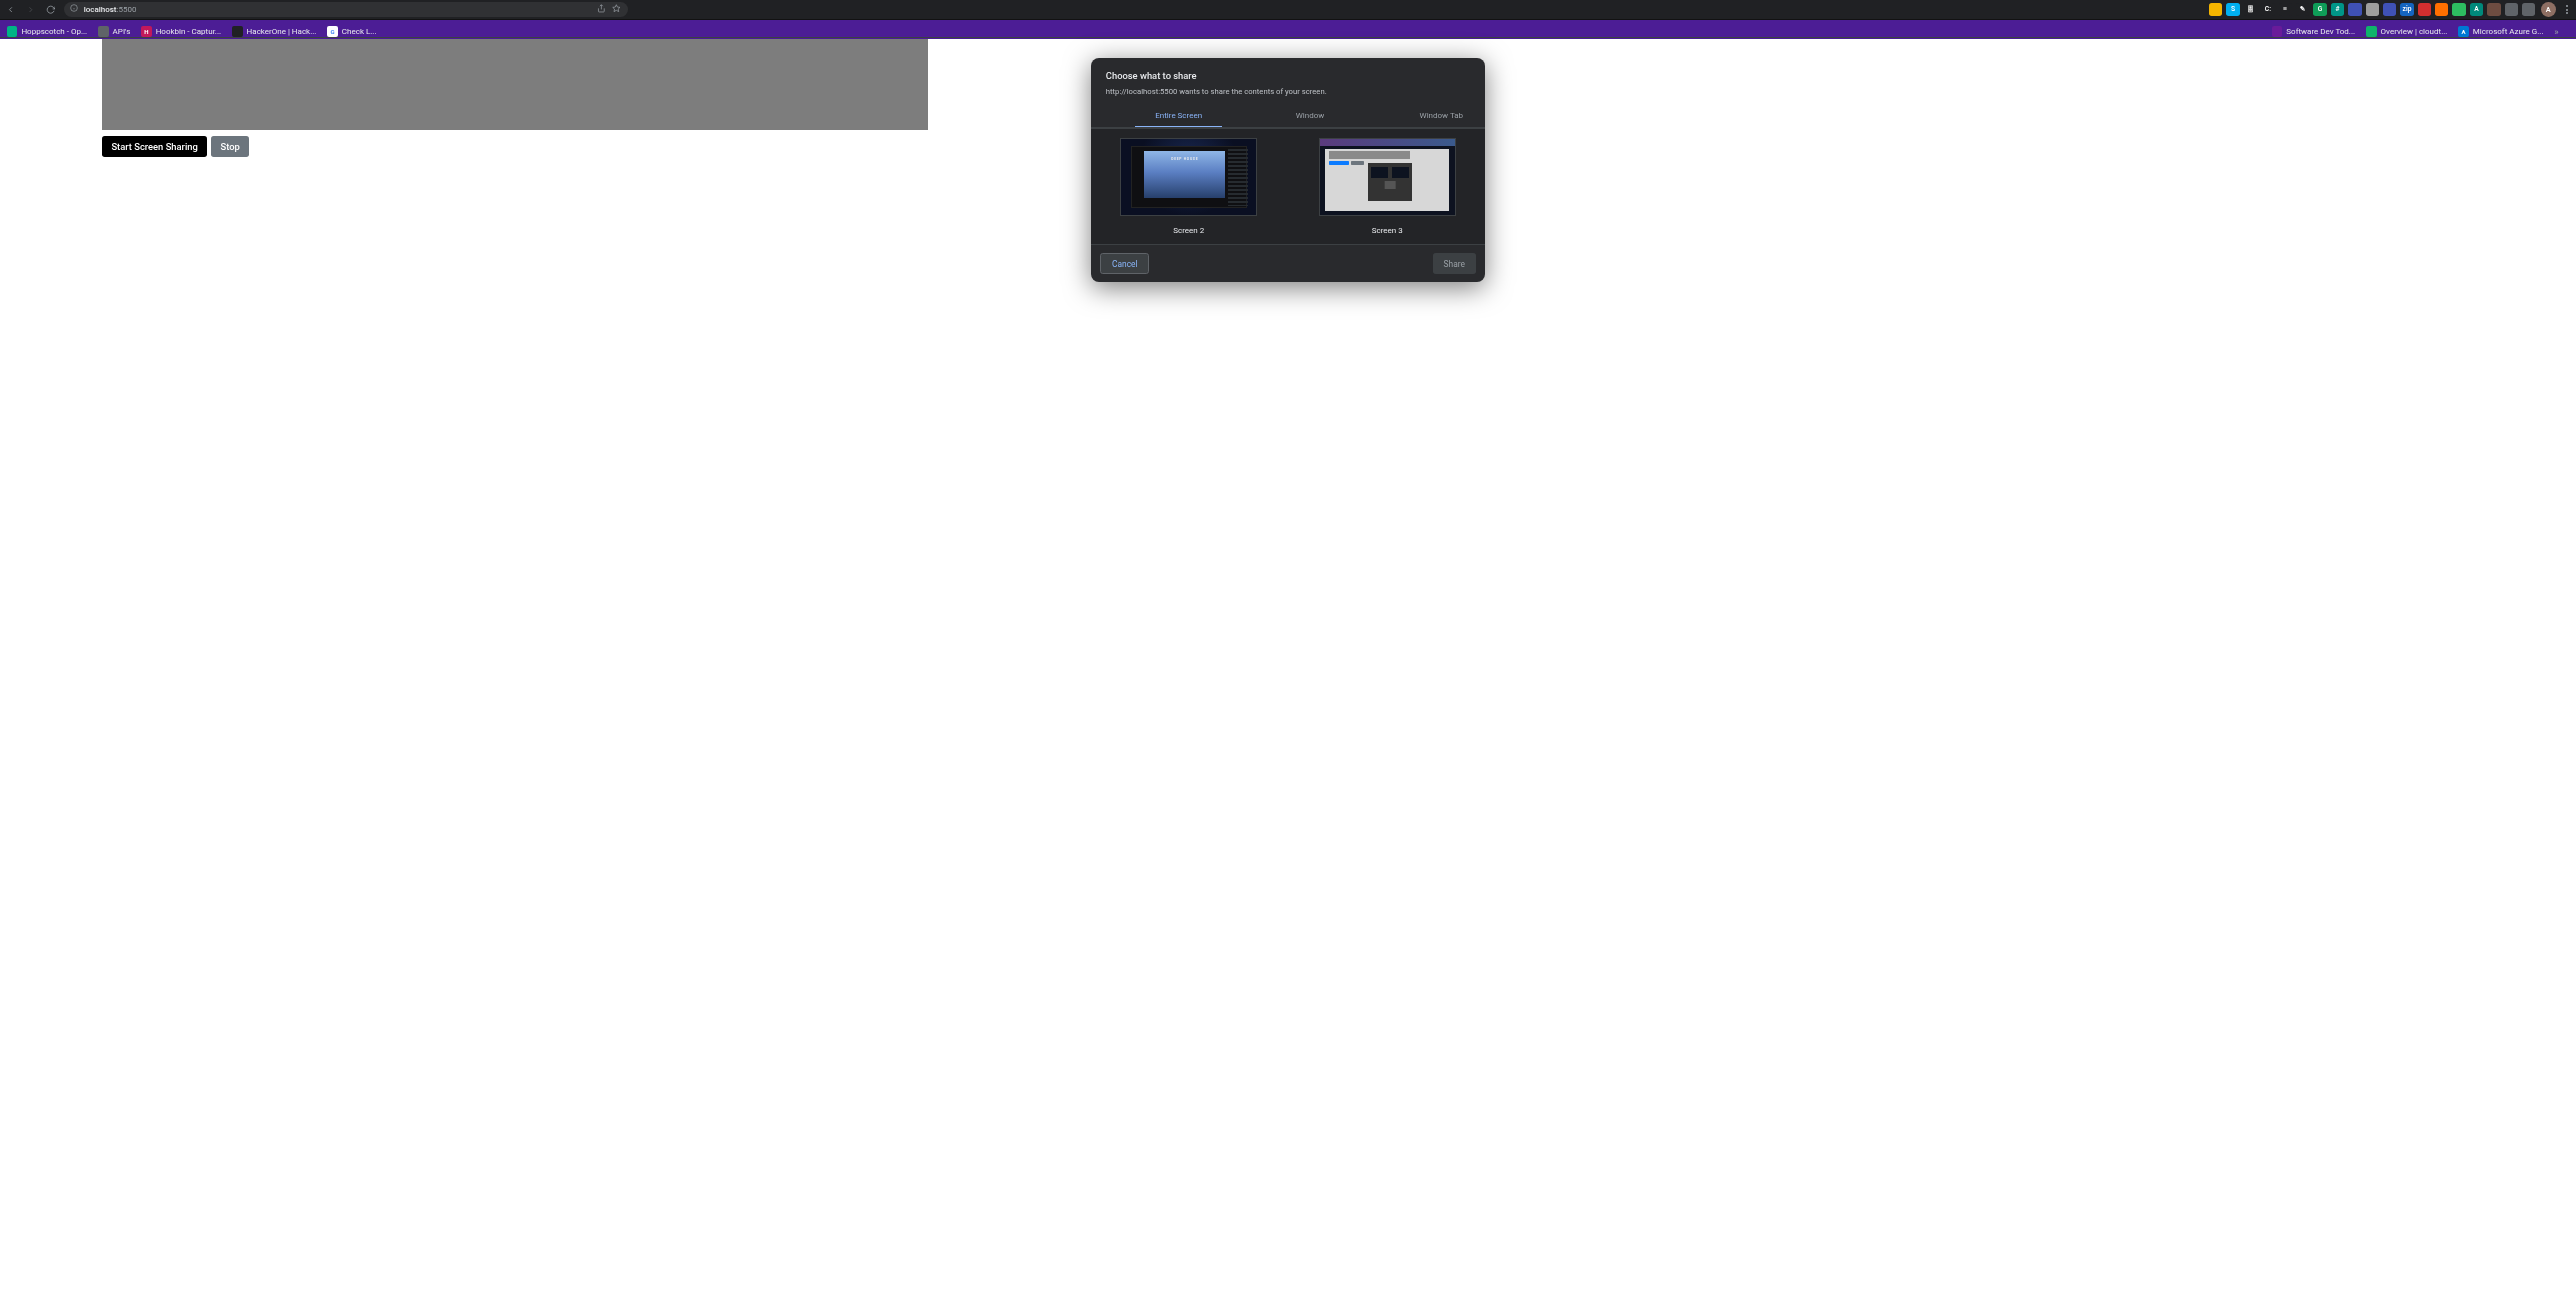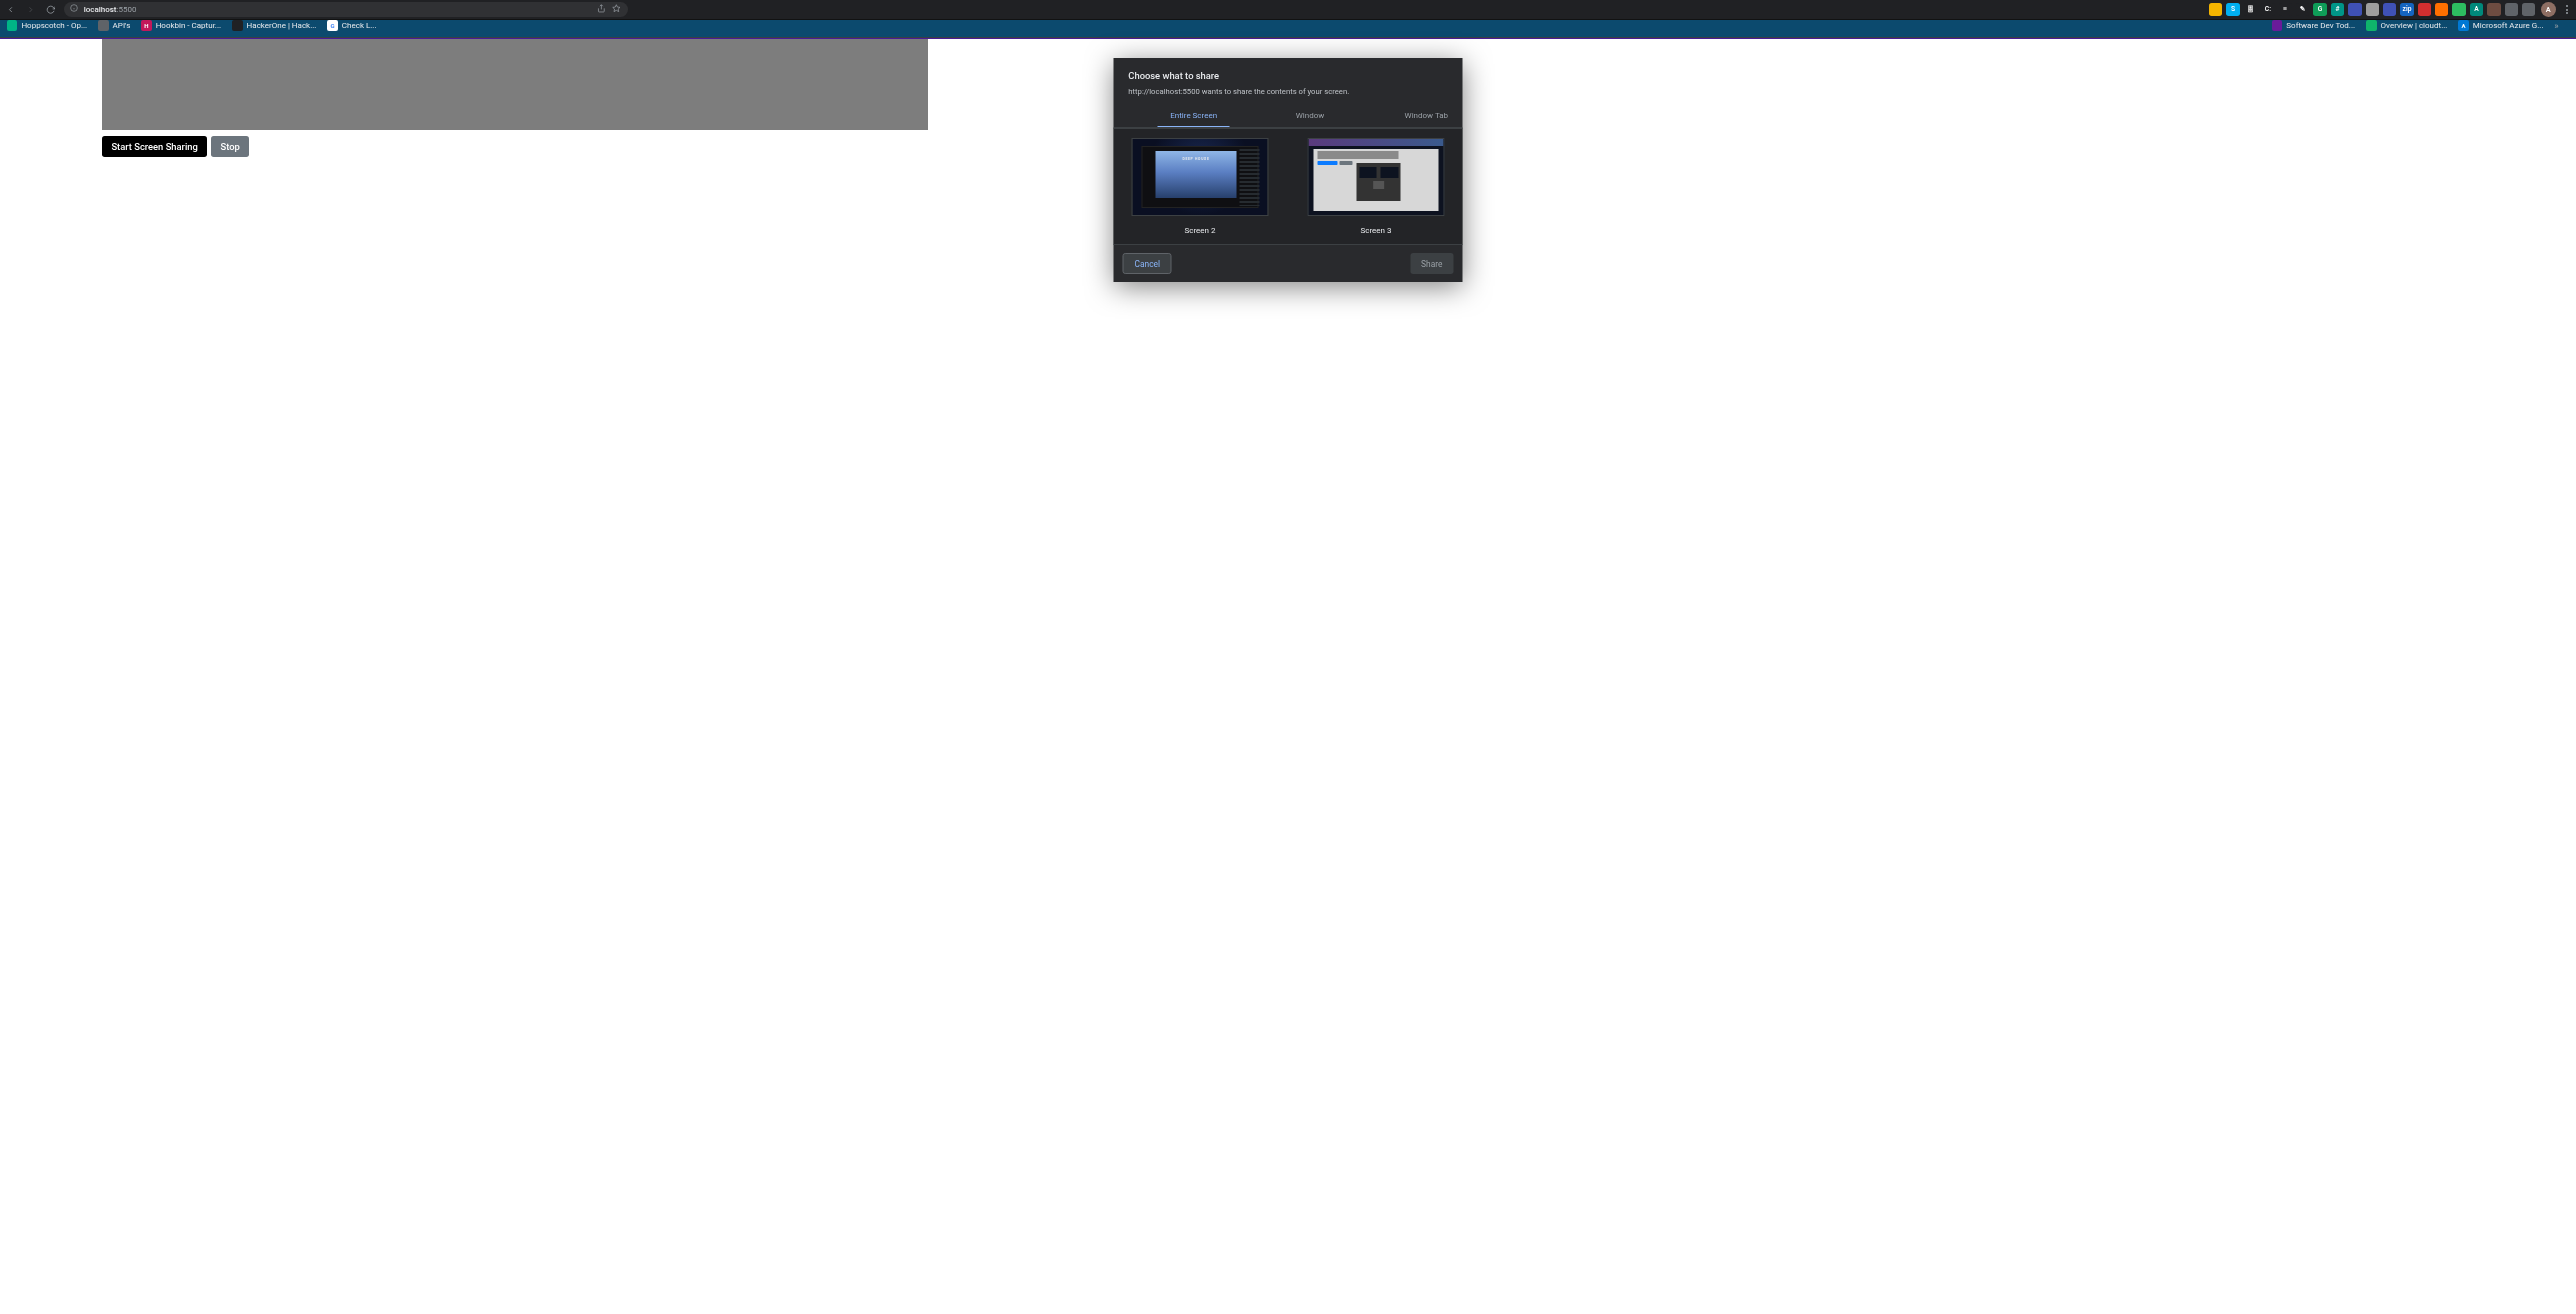--- a/index.html
+++ b/index.html
@@ -13,39 +13,39 @@
   .omnibox { flex:0 0 auto; width:564px; height:14.8px; background:#303134; border-radius:8px; display:flex; align-items:center; padding:0 6.7px; gap:5.4px; color:#9aa0a6; font-size:8px; }
   .omnibox .host { color:#e8eaed; font-weight:500; }
   .omnibox .port { color:#9aa0a6; }
   .right-icons { margin-left:auto; display:flex; align-items:center; gap:4px; }
   .ext-icon { width:13.4px; height:13.4px; border-radius:2.7px; display:flex; align-items:center; justify-content:center; font-size:6.7px; color:#fff; font-weight:600;}
   .avatar { width:14.8px; height:14.8px; border-radius:50%; background:#8d6e63; color:#fff; display:flex; align-items:center; justify-content:center; font-size:7.4px; font-weight:600;}
   .menu-dots { width:12px; display:flex; flex-direction:column; align-items:center; gap:1.3px; }
   .menu-dots span { width:2px; height:2px; background:#9aa0a6; border-radius:50%; }
 
   
-  .bookmarks { background:#0c4a6e; height:19px; border-bottom:0.7px solid #3c4043; display:flex; align-items:flex-start; padding:0 6.7px; gap:10.7px; overflow:hidden; border-top:0.7px solid #121212;}
+  .bookmarks { background:#4c1d95; height:19px; border-bottom:0.7px solid #3c4043; display:flex; align-items:flex-end; padding:0 6.7px; gap:10.7px; overflow:hidden; border-top:0.7px solid #121212;}
   .bookmarks::after{ content:''; flex:0 0 auto;}
   .bookmark { display:flex; align-items:center; gap:4px; color:#e8eaed; font-size:8px; white-space:nowrap; }
   .bookmark .favicon { width:10.7px; height:10.7px; border-radius:2px; display:flex; align-items:center; justify-content:center; font-size:6px; color:#fff; font-weight:700;}
   .bookmarks .overflow { color:#9aa0a6; margin-left:auto; font-size:9.4px; }
 
   
   .accent-line { height:0.7px; background:#7b2ff7; opacity:.6; }
 
   
   .page { position:relative; background:#fff; height: calc(100% - 38px - 0.7px); }
   .video-placeholder { position:absolute; left:102px; top:0; width:826px; height:91px; background:#7d7d7d; }
   .controls { position:absolute; left:102px; top:97px; display:flex; gap:4px; }
   .btn { padding:5.4px 9.4px; border-radius:2.7px; font-size:9.4px; font-weight:500; color:#fff; border:none; }
   .btn-primary { background:#000000; }
   .btn-secondary { background:#6c757d; }
 
   
-  .dialog { position:absolute; left:50%; top:19px; transform:translateX(-50%); width:349px; background:#292a2d; color:#e8eaed; border-radius:0; box-shadow:0 5.4px 27px rgba(0,0,0,.5); z-index:50; overflow:hidden; }
+  .dialog { position:absolute; left:50%; top:19px; transform:translateX(-50%); width:394px; background:#292a2d; color:#e8eaed; border-radius:8px; box-shadow:0 5.4px 27px rgba(0,0,0,.5); z-index:50; overflow:hidden; }
   .dialog-header { padding:12px 14.8px 4px; }
   .dialog-title { font-size:9.4px; font-weight:500; }
   .dialog-sub { font-size:7.7px; color:#bdc1c6; margin-top:6.7px; }
   .dialog-tabs { display:flex; margin-top:4px; border-bottom:0.7px solid #3c4043; }
   .dialog-tab { flex:1; text-align:center; font-size:8px; padding:6.7px 0; color:#9aa0a6; position:relative;margin-left:44px; }
   .dialog-tab.active { color:#8ab4f8; }
   .dialog-tab.active::after { content:''; position:absolute; left:0; right:0; bottom:-0.7px; height:1.3px; background:#8ab4f8; }
   .dialog-body { padding:9.4px 8px; background:#232427; border-top:0.7px solid #3c4043; border-bottom:0.7px solid #3c4043;}
   .thumb-grid { display:grid; grid-template-columns:1fr 1fr; gap:13.4px 19px; }
   .thumb-card { display:flex; flex-direction:column; align-items:center; gap:9.4px; }

